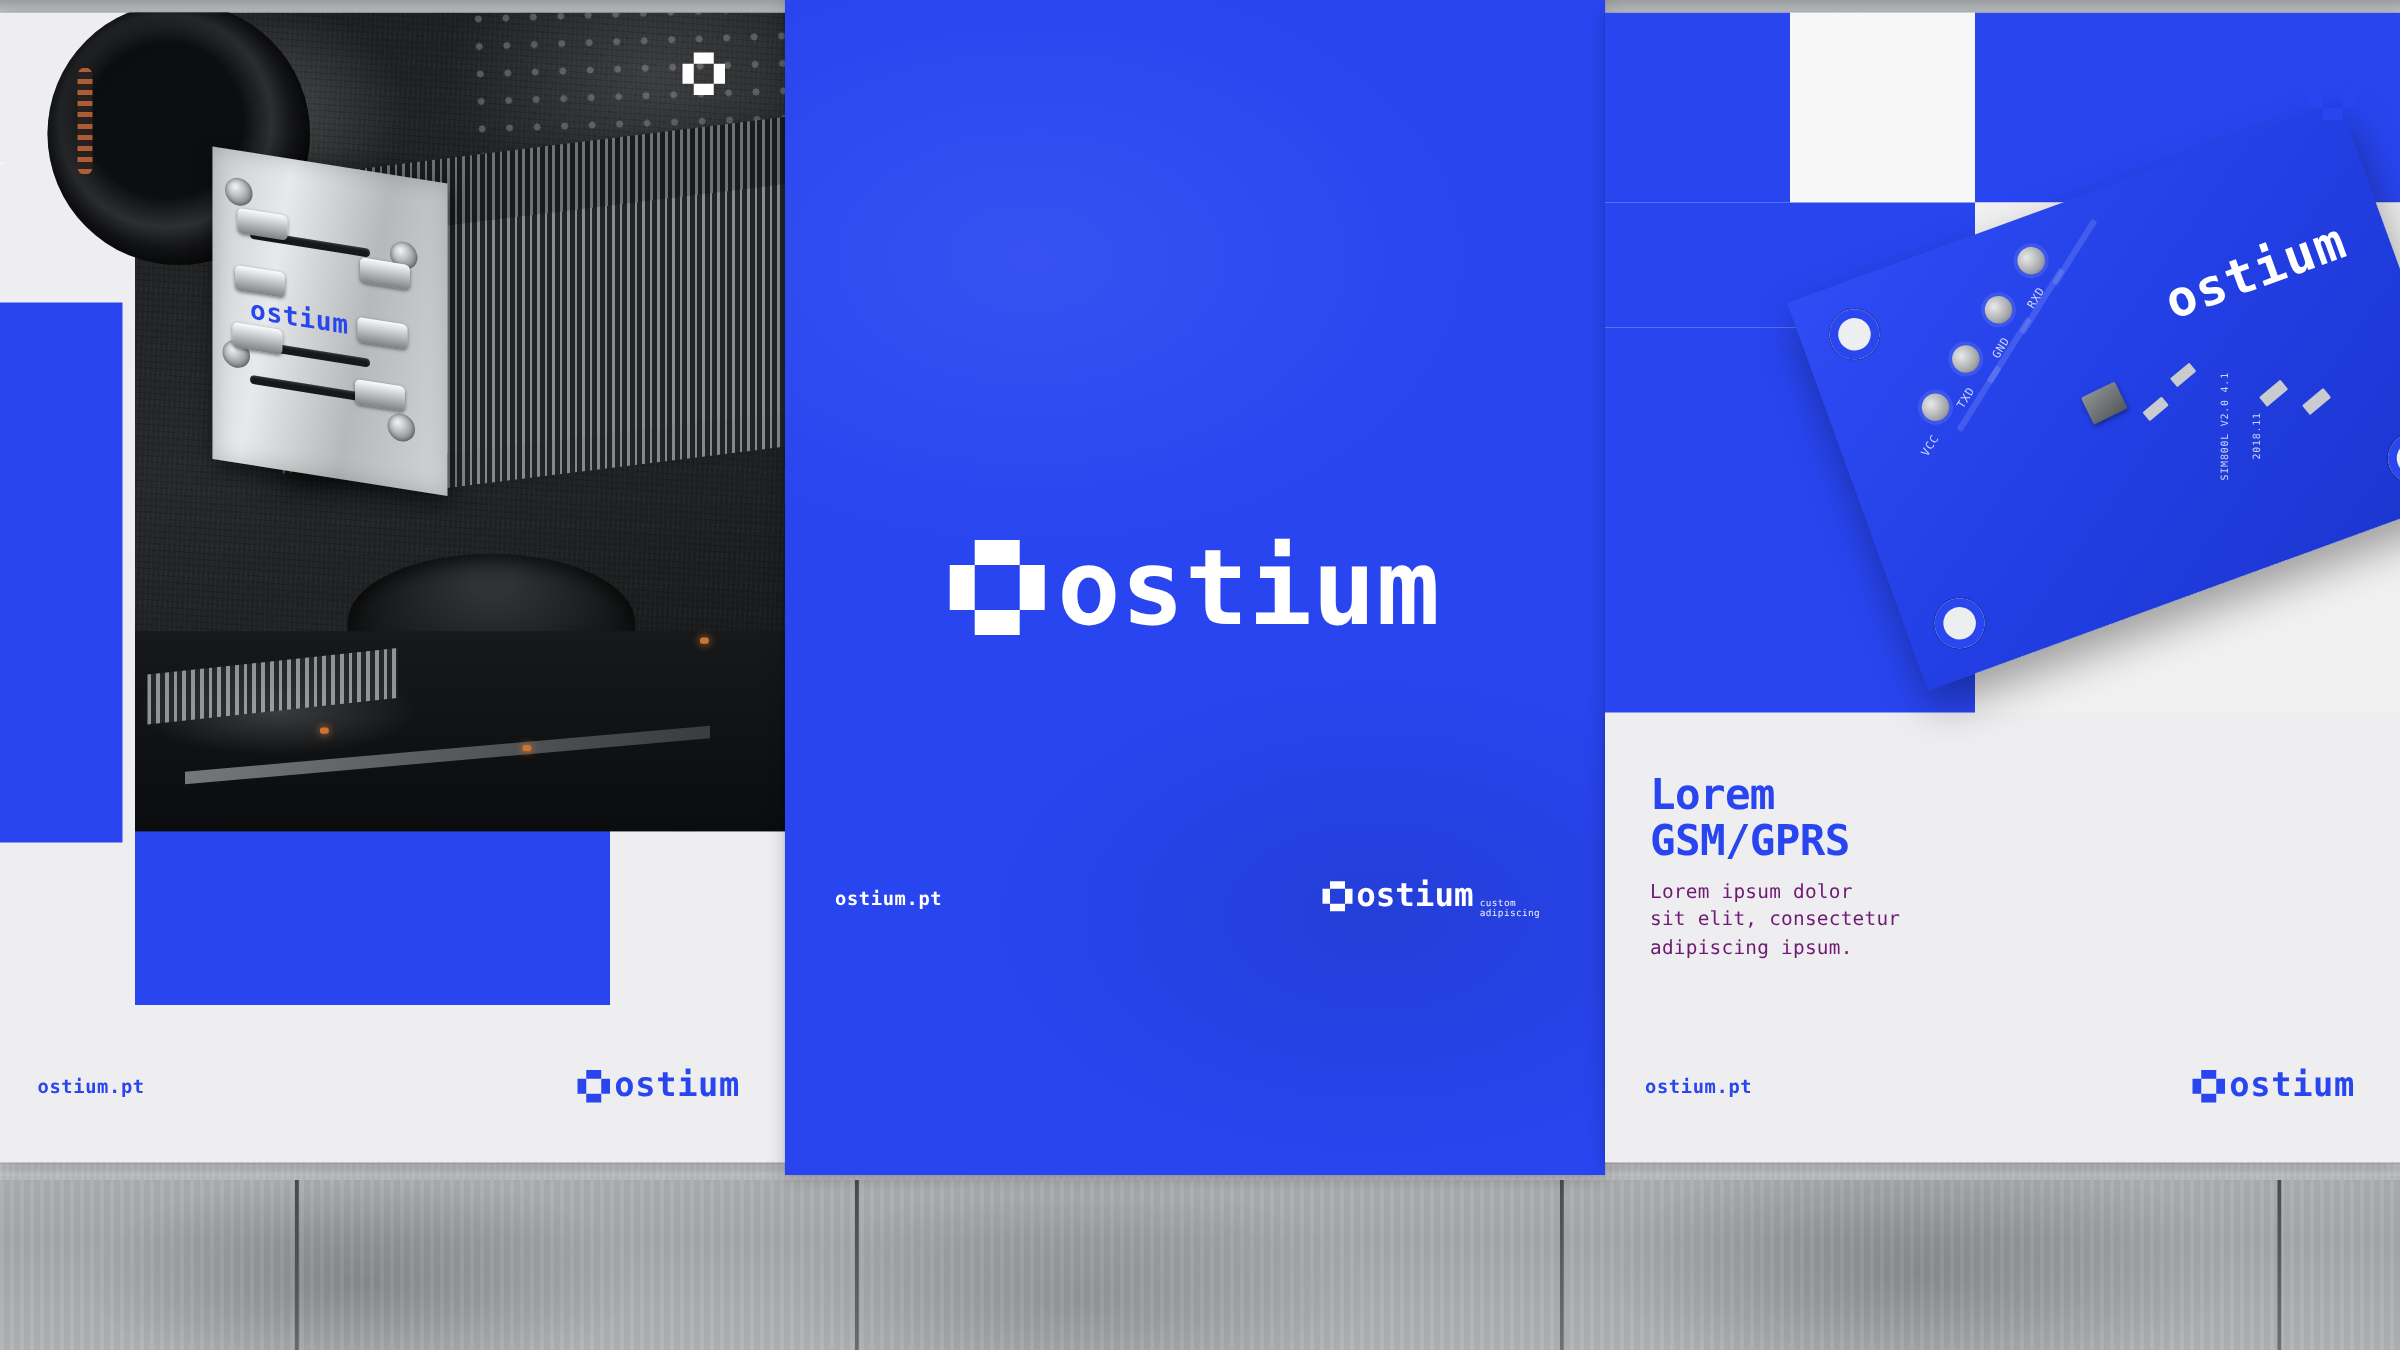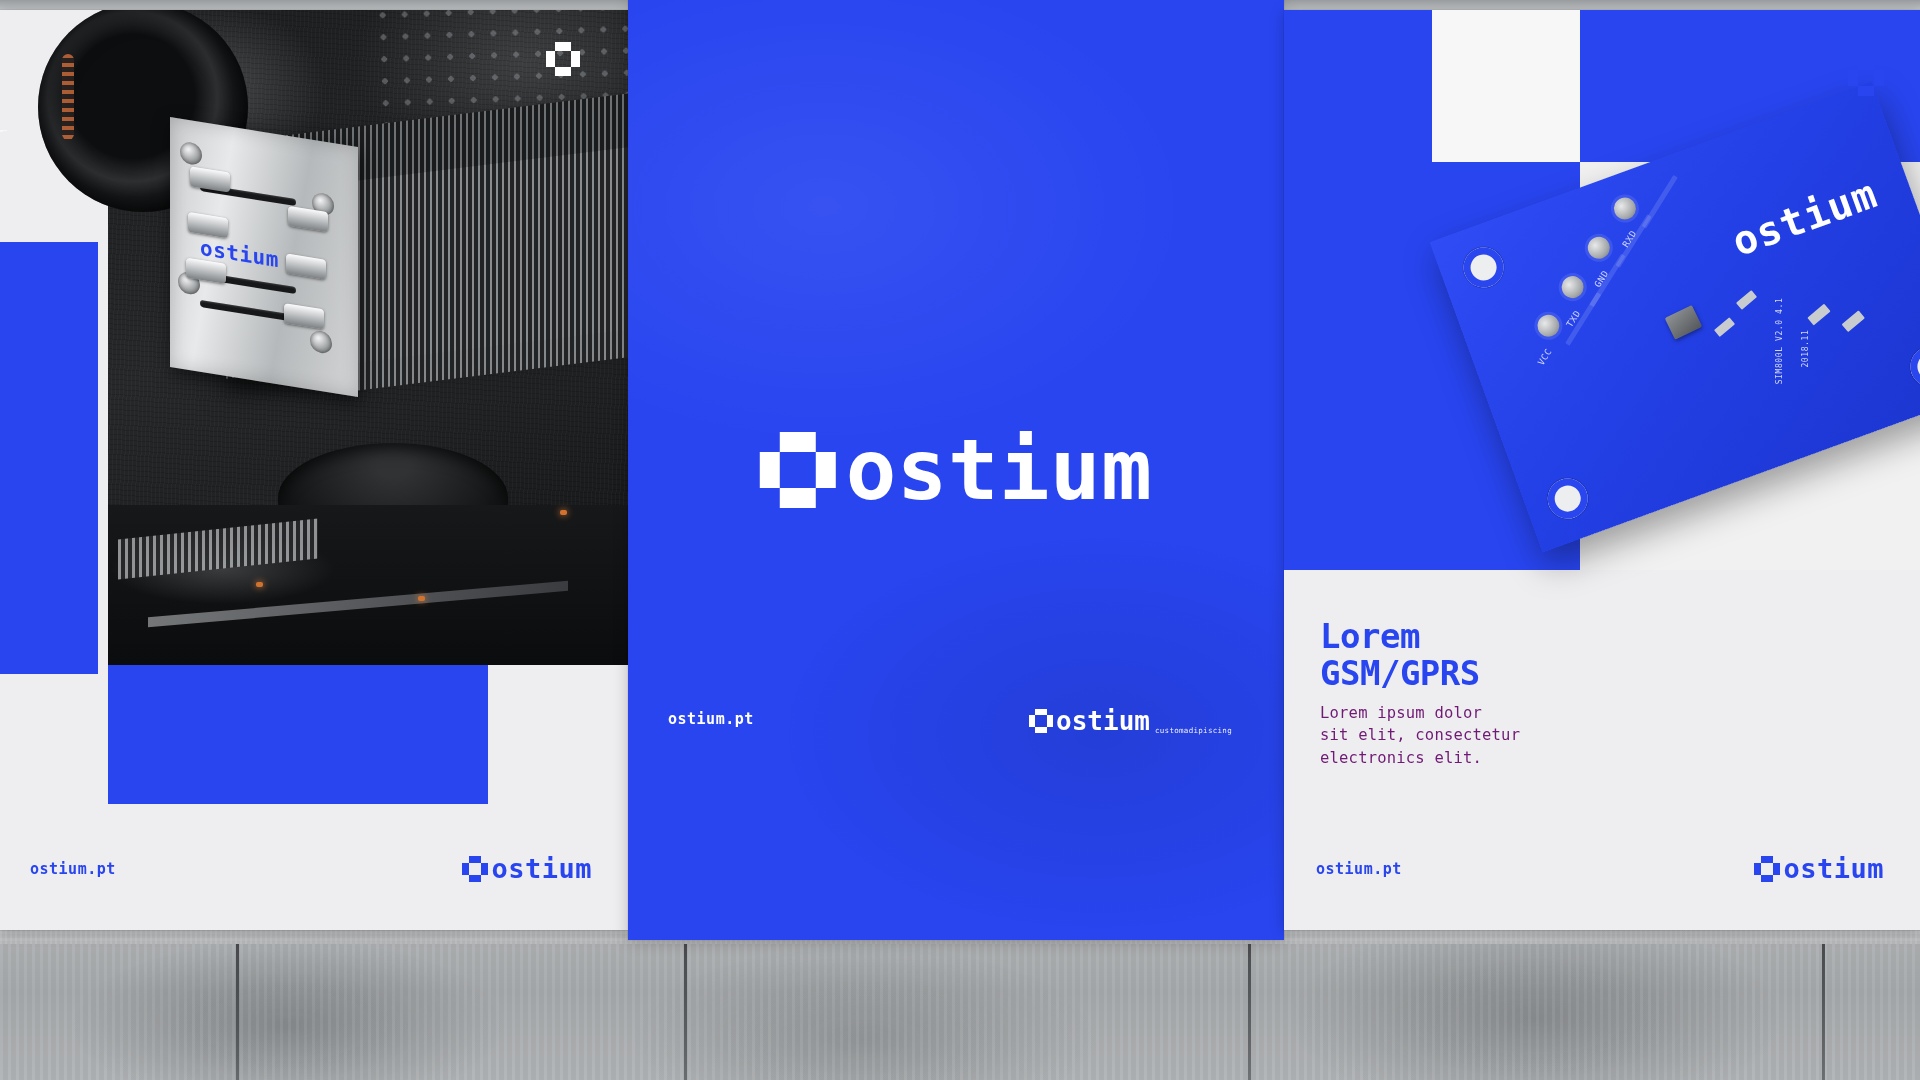--- a/index.html
+++ b/index.html
@@ -338,21 +338,21 @@
     <span class="footer-url f-mono" style="left:40px; bottom:212px; color:#ffffff;">ostium.pt</span>
 
     <span class="footer-logo" style="right:52px; bottom:204px; display:inline-flex; align-items:center; color:#ffffff;">
       <span class="mark-std" style="width:24px; height:24px; margin-right:3px;">
         <i style="left:6px; top:0;    width:12px; height:6px;"></i>
         <i style="left:6px; bottom:0; width:12px; height:6px;"></i>
         <i style="left:0;   top:6px;  width:6px;  height:12px;"></i>
         <i style="right:0;  top:6px;  width:6px;  height:12px;"></i>
       </span>
       <span class="word f-mono" style="font-size:26px; font-weight:700;">ostium</span>
-      <span style="display:inline-flex; flex-direction:row; margin-left:5px; line-height:1.15;margin-top:20px;">
+      <span style="display:inline-flex; flex-direction:column; margin-left:5px; line-height:1.15;margin-top:20px;">
         <span class="f-mono" style="font-size:7.5px; letter-spacing:.3px; opacity:.92;">custom</span>
         <span class="f-mono" style="font-size:7.5px; letter-spacing:.3px; opacity:.92;">adipiscing</span>
       </span>
     </span>
   </div>
 
   <div class="poster" id="poster-right">
     <div class="paper"></div>
     <div class="paper-creases"></div>
 
@@ -395,21 +395,21 @@
       <div class="board-logo f-mono" style="right:34px; top:82px;">ostium</div>
     </div>
 
     <div class="headline f-mono" style="left:36px; top:608px;">
       <div>Lorem</div>
       <div>GSM/GPRS</div>
     </div>
     <div class="bodycopy f-mono" style="left:36px; top:692px;">
       <div>Lorem ipsum dolor</div>
       <div>sit elit, consectetur</div>
-      <div>electronics elit.</div>
+      <div>adipiscing ipsum.</div>
     </div>
 
     <span class="corner-mark mark-std" style="right:36px; top:50px; width:36px; height:36px; color:#2845f0;">
       <i style="left:10px; top:0;    width:16px; height:10px;"></i>
       <i style="left:10px; bottom:0; width:16px; height:10px;"></i>
       <i style="left:0;    top:10px; width:10px; height:16px;"></i>
       <i style="right:0;   top:10px; width:10px; height:16px;"></i>
     </span>
 
     <span class="footer-url f-mono" style="left:32px; bottom:52px; color:#2845f0;">ostium.pt</span>

